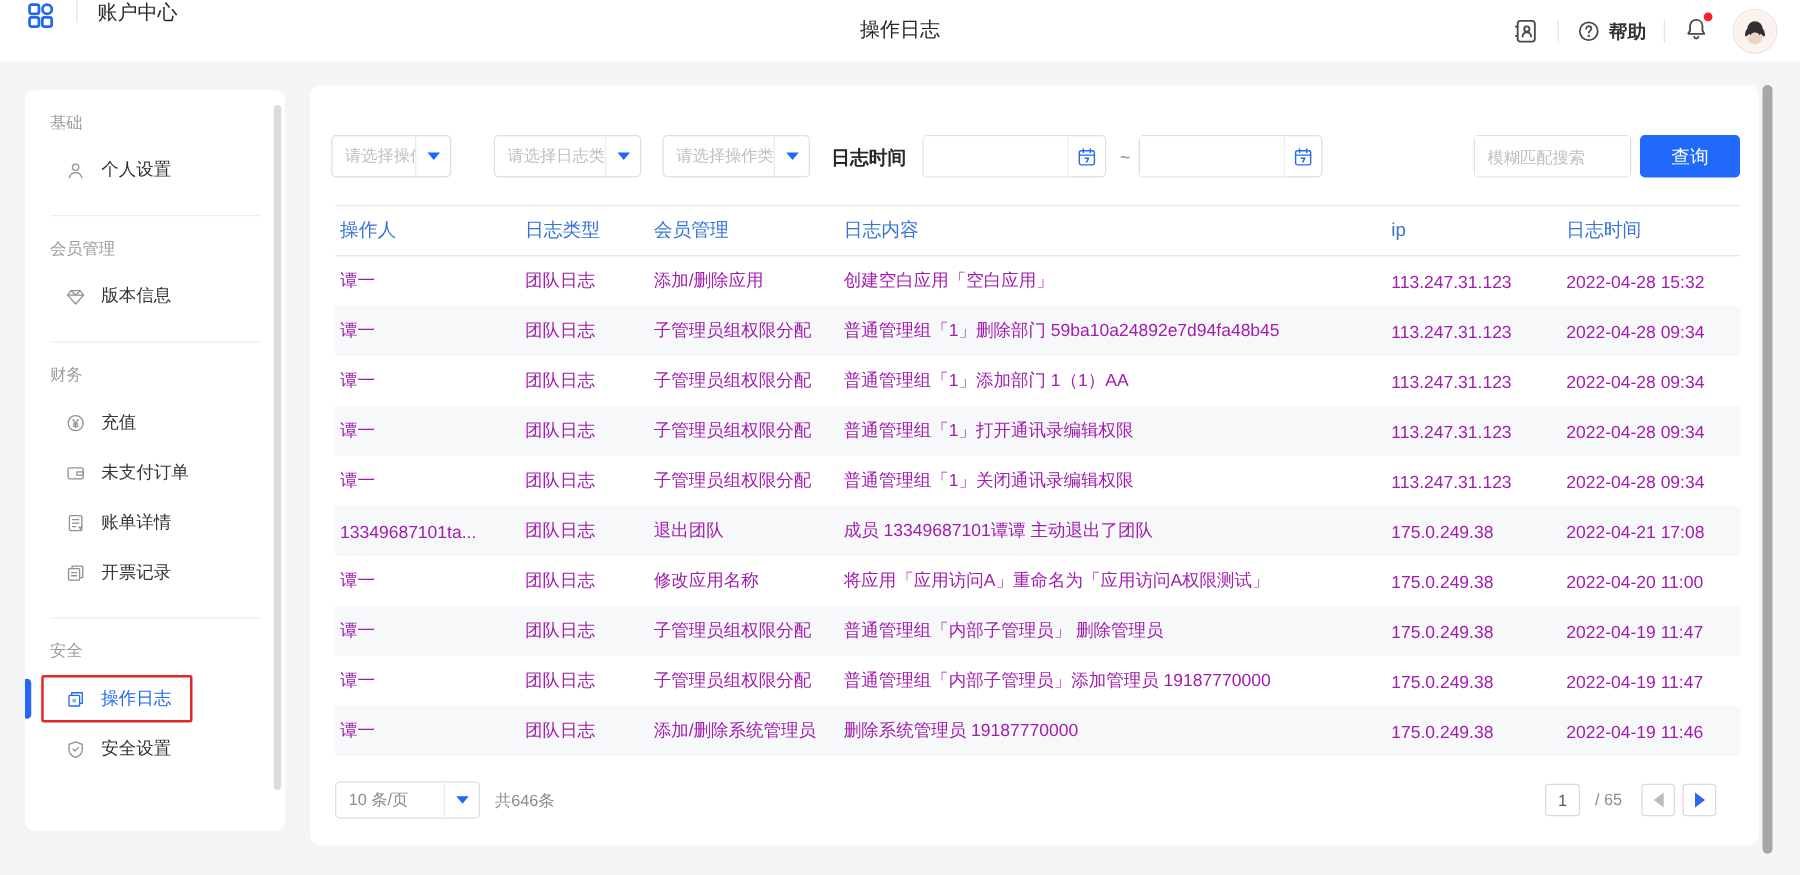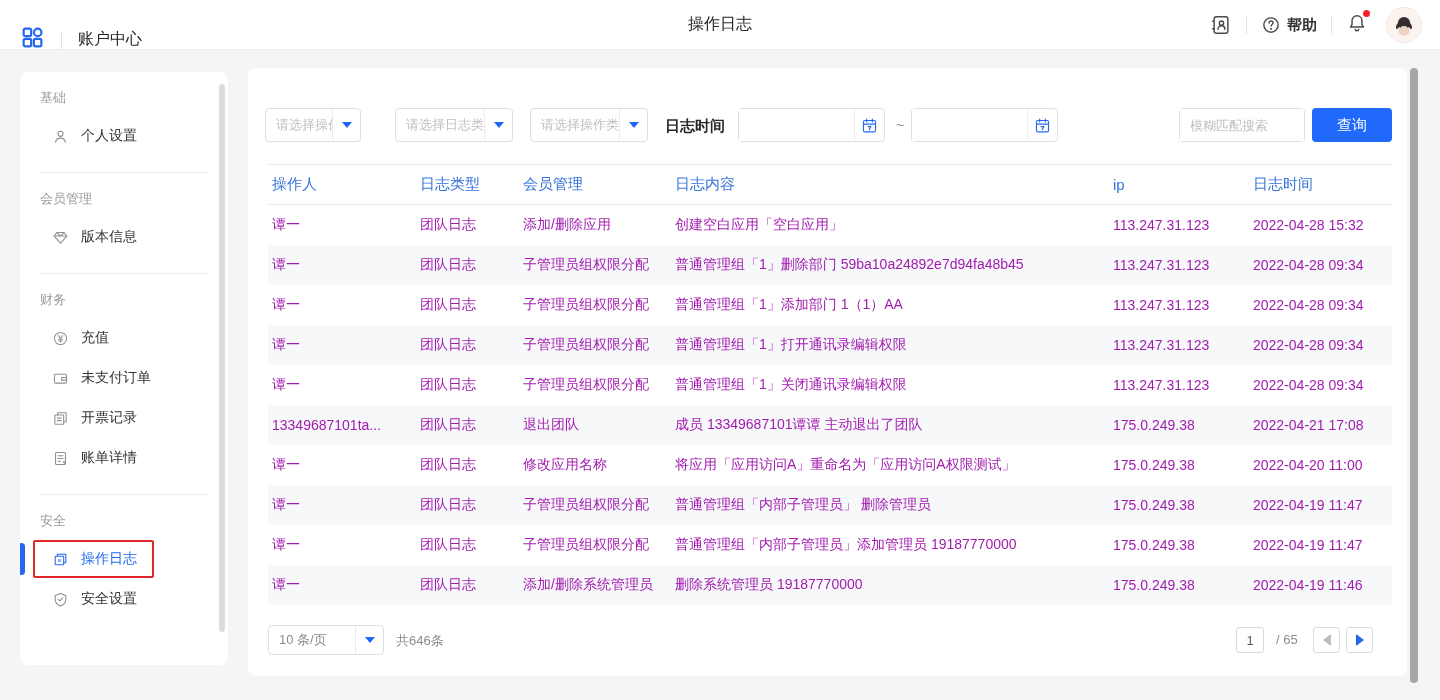--- a/index.html
+++ b/index.html
@@ -3,21 +3,21 @@
 <meta charset="utf-8">
 <style>
   * { margin:0; padding:0; box-sizing:border-box; }
   html,body { width:1440px; height:700px; }
   body { font-family:"Liberation Sans","DejaVu Sans",sans-serif; background:#f4f5f7; overflow:hidden; }
   .screen { position:relative; width:1440px; height:700px; }
 
   
   .top-header { position:absolute; left:0; top:0; width:1440px; height:50px; background:#fff;
                 border-bottom:1px solid #f1f1f1; display:flex; align-items:center; }
-  .h-left { position:absolute; left:20px; top:0; height:50px; display:flex; align-items:flex-end; gap:16px; }
+  .h-left { position:absolute; left:20px; top:0; height:50px; display:flex; align-items:flex-start; gap:16px; }
   .h-div { width:1px; height:18px; background:#e3e3e3; }
   .app-title { font-size:16px; color:#262626; }
   .h-center { position:absolute; left:0; width:1440px; text-align:center; font-size:16px; color:#262626; pointer-events:none; }
   .h-right { position:absolute; right:18px; top:0; height:50px; display:flex; align-items:center; gap:14px;font-weight:bold; }
   .h-icon { display:flex; align-items:center; justify-content:center; cursor:pointer; }
   .help-wrap { display:flex; align-items:center; gap:6px; cursor:pointer; }
   .help-text { font-size:15px; color:#333; }
   .bell-wrap { position:relative; }
   .bell-dot { position:absolute; right:-2px; top:-2px; width:7px; height:7px; border-radius:50%; background:#f5222d; }
   .avatar { width:36px; height:36px; border-radius:50%; border:1px solid #efe3e3; overflow:hidden; background:#fdf7f3; margin-left:4px; cursor:pointer; }
@@ -180,36 +180,36 @@
             <svg viewBox="0 0 24 24" width="17" height="17" fill="none" stroke="currentColor" stroke-width="1.5" stroke-linecap="round" stroke-linejoin="round">
               <rect x="3.5" y="6" width="17" height="12.5" rx="1.5"></rect>
               <rect x="13.5" y="10.5" width="7" height="3.8"></rect>
             </svg>
           </span>
           <span>未支付订单</span>
         </div>
         <div class="side-item">
           <span class="s-icon">
             <svg viewBox="0 0 24 24" width="17" height="17" fill="none" stroke="currentColor" stroke-width="1.5" stroke-linecap="round" stroke-linejoin="round">
+              <rect x="5" y="3.5" width="14" height="17" rx="1.5"></rect>
+              <path d="M8.5 8h7M8.5 12h7M8.5 16h3.5"></path>
+              <path d="M16 16.5l1.5 2 1.5-3" stroke-width="1.7"></path>
+            </svg>
+          </span>
+          <span>账单详情</span>
+        </div>
+        <div class="side-item">
+          <span class="s-icon">
+            <svg viewBox="0 0 24 24" width="17" height="17" fill="none" stroke="currentColor" stroke-width="1.5" stroke-linecap="round" stroke-linejoin="round">
               <path d="M8 7V4h12v13h-3"></path>
               <rect x="4" y="7" width="12.5" height="13" rx="1"></rect>
               <path d="M7.5 11.5h5.5M7.5 15h5.5"></path>
             </svg>
           </span>
           <span>开票记录</span>
-        </div>
-        <div class="side-item">
-          <span class="s-icon">
-            <svg viewBox="0 0 24 24" width="17" height="17" fill="none" stroke="currentColor" stroke-width="1.5" stroke-linecap="round" stroke-linejoin="round">
-              <rect x="5" y="3.5" width="14" height="17" rx="1.5"></rect>
-              <path d="M8.5 8h7M8.5 12h7M8.5 16h3.5"></path>
-              <path d="M16 16.5l1.5 2 1.5-3" stroke-width="1.7"></path>
-            </svg>
-          </span>
-          <span>账单详情</span>
         </div>
         <div class="side-divider"></div>
         <div class="sec-title">安全</div>
         <div class="side-item active">
           <span class="pill"></span>
           <span class="s-icon">
             <svg viewBox="0 0 24 24" width="17" height="17" fill="none" stroke="currentColor" stroke-width="1.5" stroke-linecap="round" stroke-linejoin="round">
               <path d="M7.5 7.5V4.5h12v12h-3"></path>
               <rect x="4.5" y="7.5" width="12" height="12" rx="1"></rect>
               <rect x="8.5" y="11.5" width="4" height="4" fill="currentColor" stroke="none" opacity="0.55"></rect>

